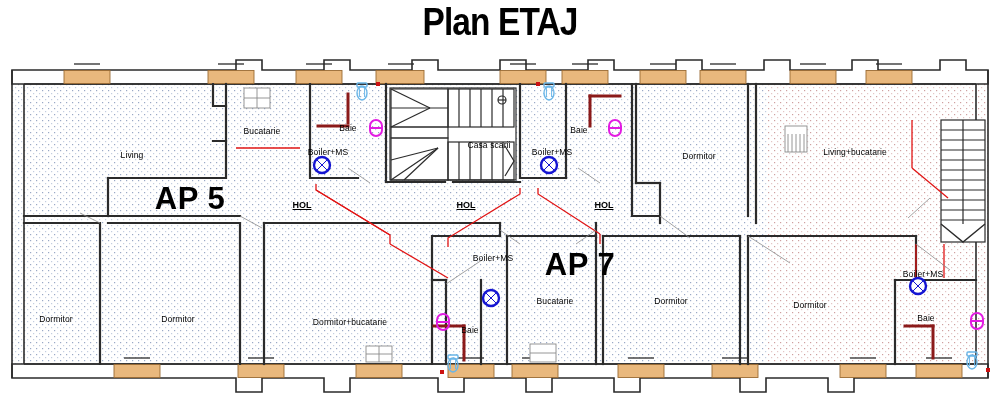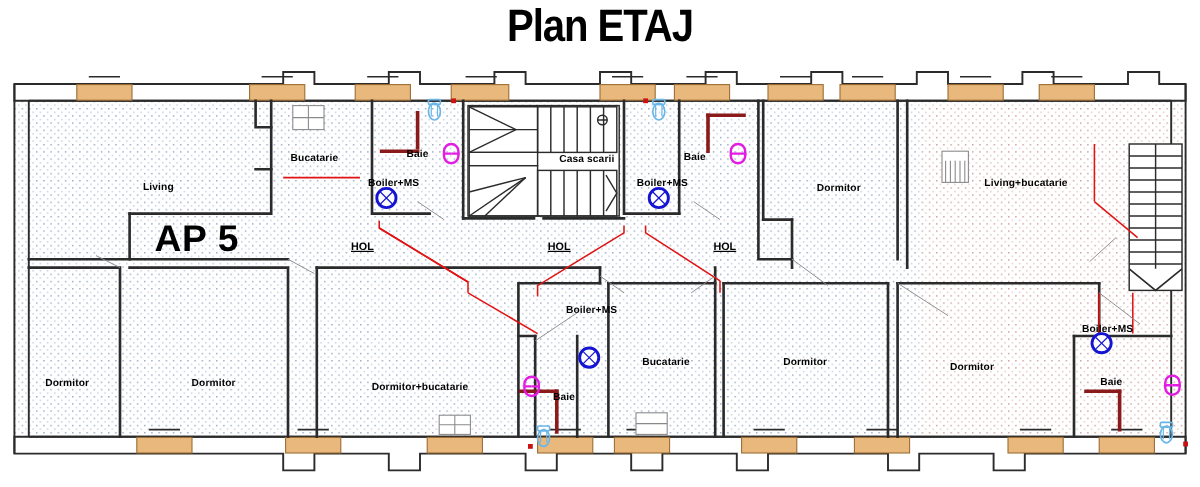--- a/index.html
+++ b/index.html
@@ -14,21 +14,21 @@
     letter-spacing:-1px;line-height:44px;
     font-family:"Liberation Sans","DejaVu Sans",sans-serif;
     transform:scaleX(.88);transform-origin:center top;
   }
 
   
   #plan{position:absolute;left:0;top:48px;width:1000px;height:358px;}
   #plan svg{display:block;}
 
   
-  .lbl{position:absolute;font-size:8.5px;font-weight:bold;color:#000;
+  .lbl{position:absolute;font-size:8.5px;font-weight:normal;color:#000;
        white-space:nowrap;transform:translate(-50%,-50%);
        letter-spacing:.1px;pointer-events:none;}
   .ap{position:absolute;font-size:31px;font-weight:bold;color:#000;
       white-space:nowrap;transform:translate(-50%,-50%);letter-spacing:.5px;}
   .hol{position:absolute;font-size:9px;font-weight:bold;color:#000;
        white-space:nowrap;transform:translate(-50%,-50%);text-decoration:underline;}
 </style>
 </head>
 <body>
 
@@ -347,27 +347,28 @@
       </g>
 
       <g fill="#cc1111">
         <rect x="376" y="34" width="4" height="4"></rect>
         <rect x="536" y="34" width="4" height="4"></rect>
         <rect x="440" y="322" width="4" height="4"></rect>
         <rect x="986" y="320" width="4" height="4"></rect>
       </g>
     </svg>
 
-    <div class="ap" style="left:164px;top:151px;">AP 5</div>
+    <div class="ap" style="left:190px;top:151px;">AP 5</div>
+    <div class="ap" style="left:580px;top:217px;">AP 7</div>
 
     <div class="lbl" style="left:132px;top:107px;">Living</div>
     <div class="lbl" style="left:262px;top:83px;">Bucatarie</div>
     <div class="lbl" style="left:348px;top:80px;">Baie</div>
     <div class="lbl" style="left:328px;top:104px;">Boiler+MS</div>
-    <div class="lbl" style="left:489px;top:84px;text-align:center;">Casa scarii</div>
+    <div class="lbl" style="left:489px;top:97px;text-align:center;">Casa scarii</div>
     <div class="lbl" style="left:579px;top:82px;">Baie</div>
     <div class="lbl" style="left:552px;top:104px;">Boiler+MS</div>
     <div class="lbl" style="left:699px;top:108px;">Dormitor</div>
     <div class="lbl" style="left:855px;top:104px;">Living+bucatarie</div>
     <div class="lbl" style="left:56px;top:271px;">Dormitor</div>
     <div class="lbl" style="left:178px;top:271px;">Dormitor</div>
     <div class="lbl" style="left:350px;top:260px;margin-top:14px;">Dormitor+bucatarie</div>
     <div class="lbl" style="left:493px;top:210px;">Boiler+MS</div>
     <div class="lbl" style="left:470px;top:282px;">Baie</div>
     <div class="lbl" style="left:555px;top:253px;">Bucatarie</div>

